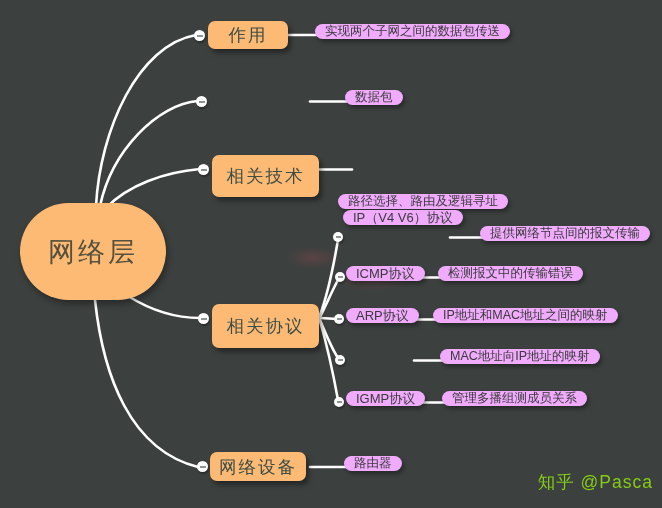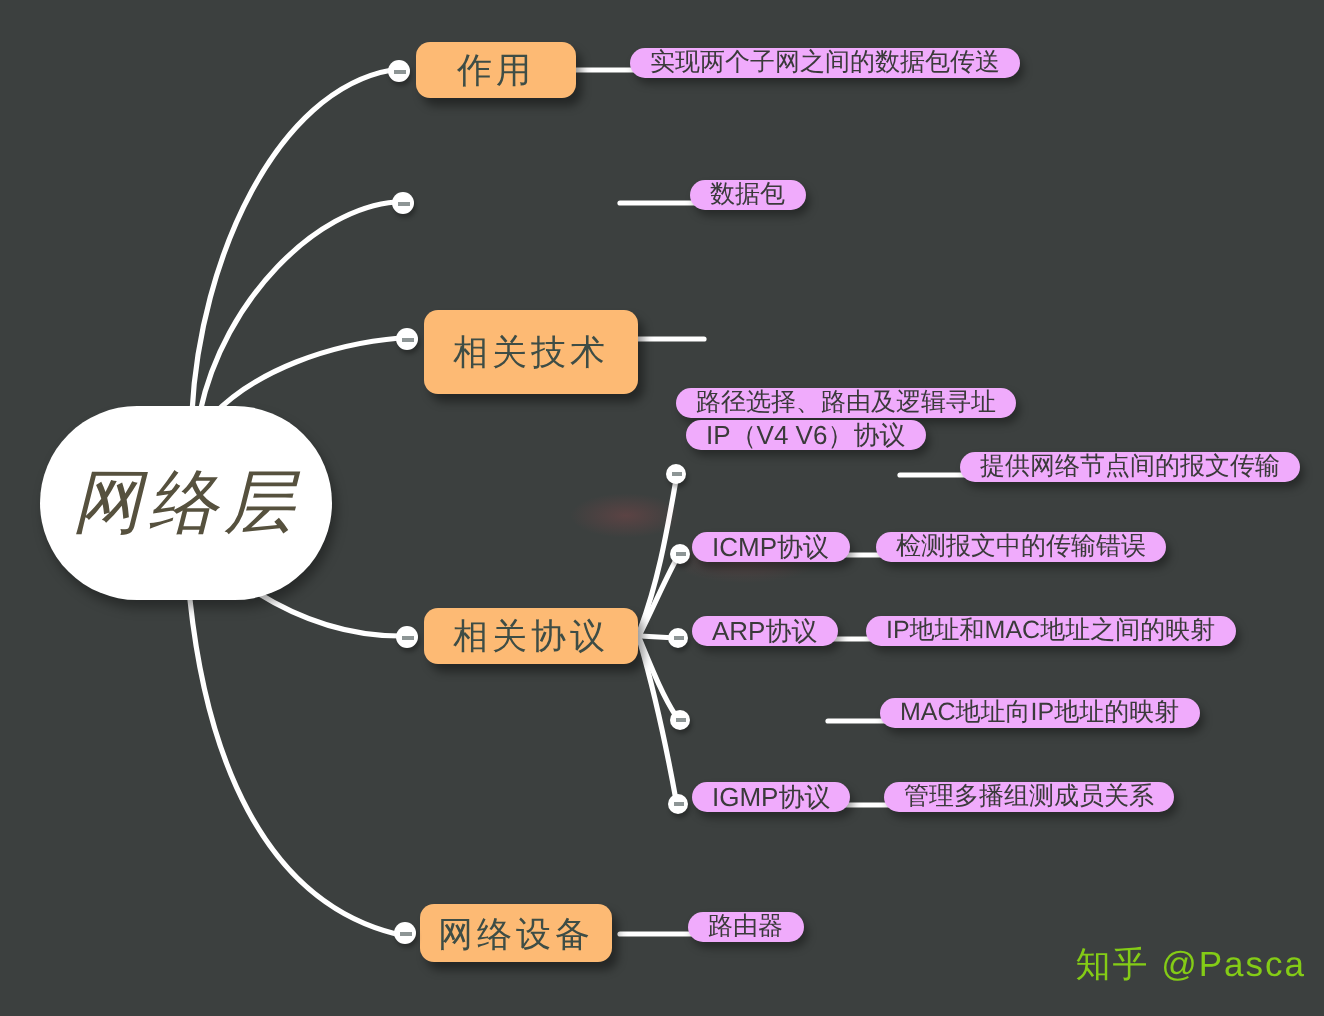--- a/index.html
+++ b/index.html
@@ -18,26 +18,25 @@
   .faint-red{
     position:absolute;left:262px;top:228px;width:170px;height:85px;z-index:2;
     background:
       radial-gradient(ellipse 40px 16px at 30% 35%, rgba(233,80,90,0.18), rgba(233,80,90,0) 70%),
       radial-gradient(ellipse 55px 18px at 65% 60%, rgba(233,80,90,0.15), rgba(233,80,90,0) 70%);
     pointer-events:none;
   }
   .root{
     position:absolute;z-index:4;
     display:flex;align-items:center;justify-content:center;
-    background:#ffffff;
+    background:#fdba74;
     color:#56513e;
     border-radius:49px;
-    font-size:35px;letter-spacing:3px;
+    font-size:27px;letter-spacing:3px;
     box-shadow:2px 4px 6px rgba(0,0,0,0.35);
-    font-style:italic;
   }
   .topic{
     position:absolute;z-index:4;
     display:flex;align-items:center;justify-content:center;
     background:#fdba74;
     color:#3e4d46;
     border-radius:7px;
     font-size:17.5px;letter-spacing:2px;
     box-shadow:3px 4px 5px rgba(0,0,0,0.4);
   }
@@ -111,21 +110,21 @@
   <div class="ctrl" style="left:197px;top:461px;"></div>
 
   <div class="ctrl ctrl-sm" style="left:333px;top:232px;"></div>
   <div class="ctrl ctrl-sm" style="left:335px;top:272px;"></div>
   <div class="ctrl ctrl-sm" style="left:334px;top:314px;"></div>
   <div class="ctrl ctrl-sm" style="left:335px;top:355px;"></div>
   <div class="ctrl ctrl-sm" style="left:334px;top:397px;"></div>
 
   <div class="topic" style="left:208px;top:21px;width:80px;height:28px;">作用</div>
   <div class="topic" style="left:212px;top:155px;width:107px;height:42px;">相关技术</div>
-  <div class="topic" style="left:212px;top:304px;width:107px;height:28px;">相关协议</div>
+  <div class="topic" style="left:212px;top:304px;width:107px;height:44px;">相关协议</div>
   <div class="topic" style="left:210px;top:452px;width:96px;height:29px;">网络设备</div>
 
   <div class="detail" style="left:315px;top:24px;">实现两个子网之间的数据包传送</div>
   <div class="detail" style="left:345px;top:90px;">数据包</div>
   <div class="detail" style="left:338px;top:158px;margin-top:36px;">路径选择、路由及逻辑寻址</div>
   <div class="detail" style="left:344px;top:456px;">路由器</div>
 
   <div class="detail subtopic" style="left:343px;top:210px;">IP（V4 V6）协议</div>
   <div class="detail subtopic" style="left:346px;top:266px;">ICMP协议</div>
   <div class="detail subtopic" style="left:346px;top:308px;">ARP协议</div>

